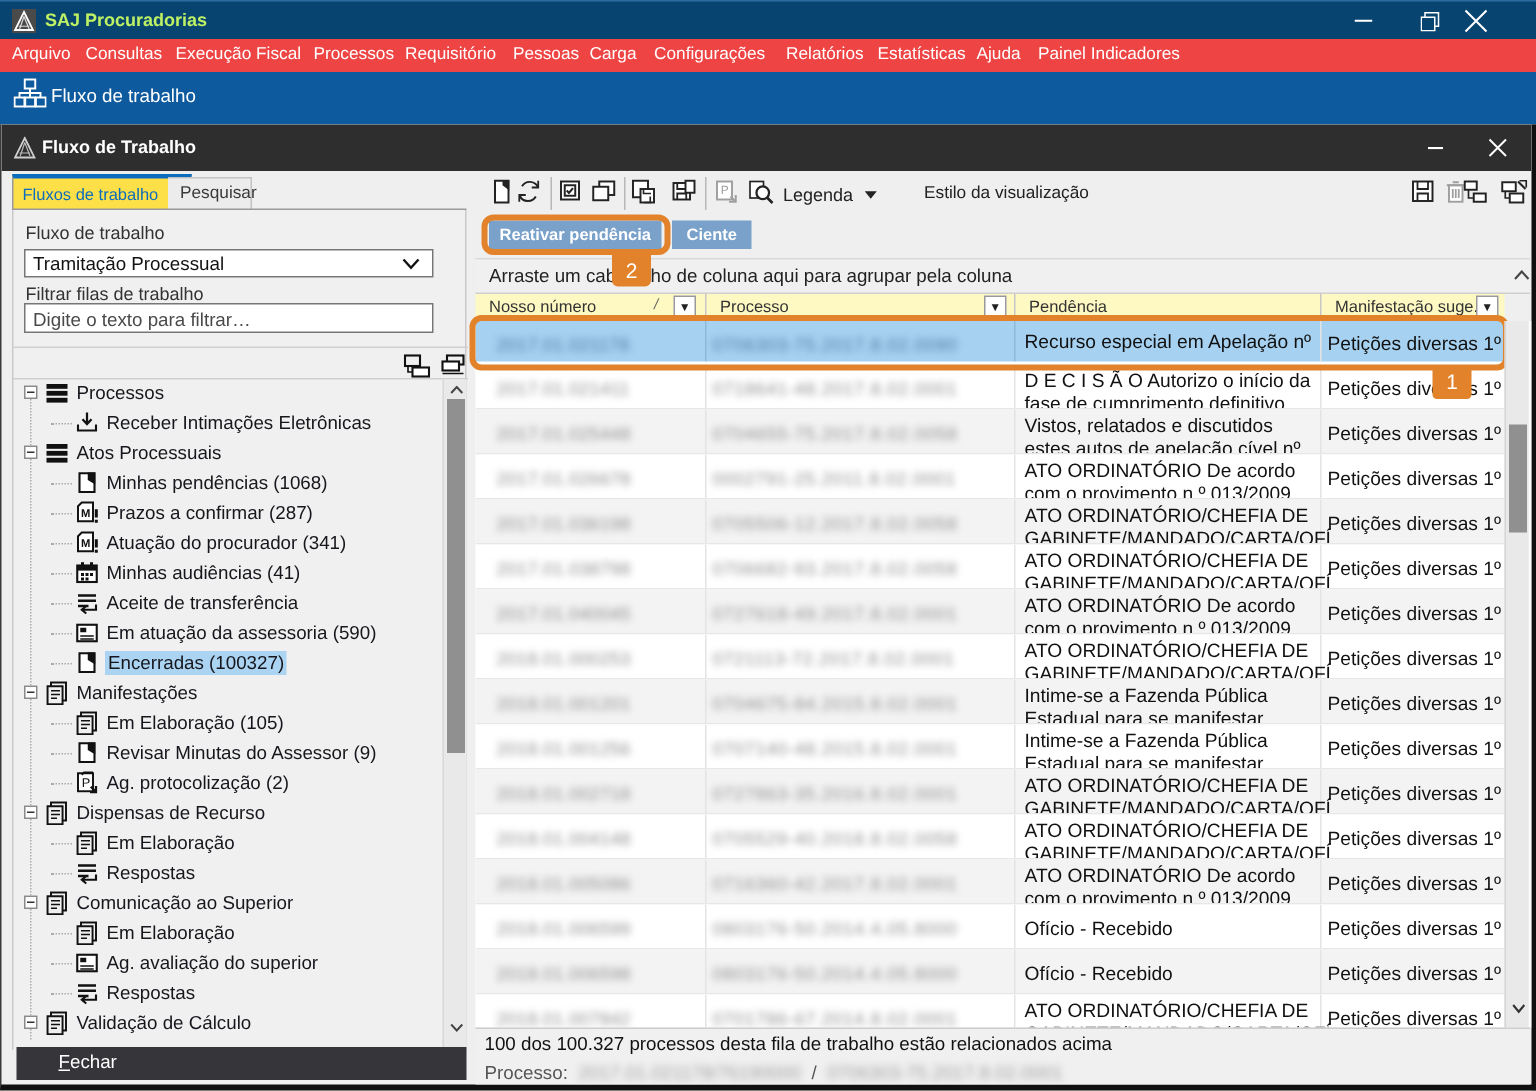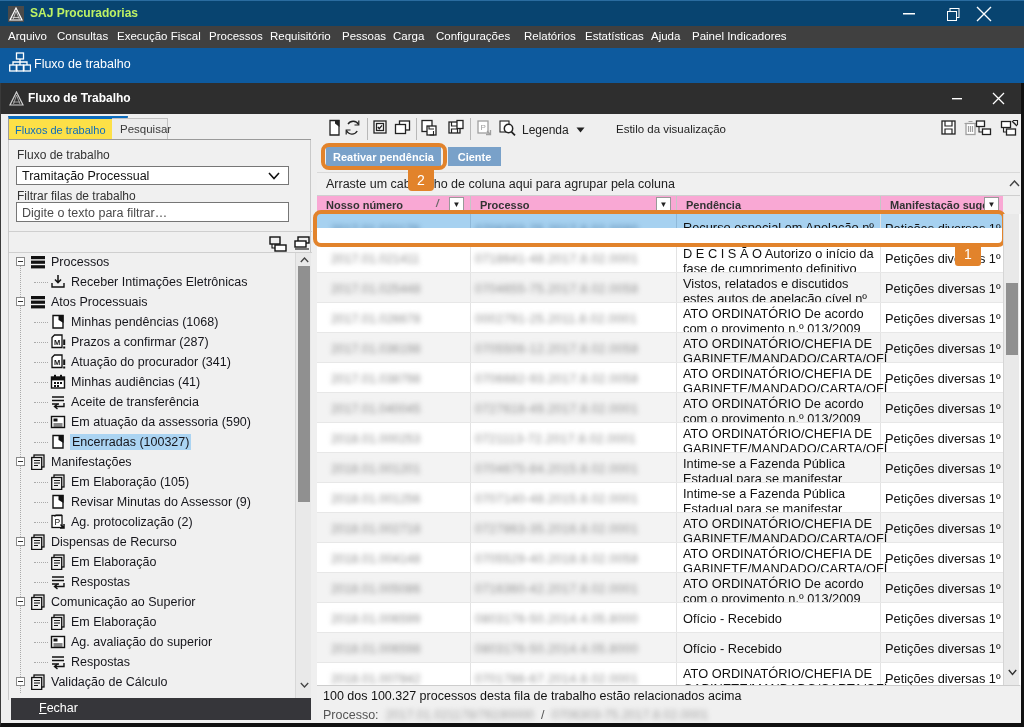--- a/index.html
+++ b/index.html
@@ -2,21 +2,21 @@
 <html><head>
 <meta charset="utf-8">
 <style>
 * { margin:0; padding:0; box-sizing:border-box; }
 html,body { width:1024px; height:727px; overflow:hidden; }
 body { font-family:"Liberation Sans", sans-serif; background:#2b2b2b; position:relative; }
 .abs { position:absolute; }
 
 #titlebar { left:0; top:0; width:1024px; height:26px; background:#084470; border-top:1px solid #2a6ca0; }
 #titlebar .ttl { left:30px; top:5px; color:#bef264; font-size:12px; font-weight:bold; }
-#menubar { left:0; top:26px; width:1024px; height:22px; background:#404040; }
+#menubar { left:0; top:26px; width:1024px; height:22px; background:#ef4444; }
 #menubar span { position:absolute; top:4px; color:#fff; font-size:11.5px; }
 #apptoolbar { left:0; top:48px; width:1024px; height:35px; background:#0d5a9e; }
 #apptoolbar .lbl { left:34px; top:9px; color:#fff; font-size:12.5px; }
 
 #win { left:0; top:83px; width:1024px; height:644px; overflow:hidden; background:#efefef; border-right:3px solid #101010; border-bottom:4px solid #101010; border-left:1px solid #3a3a3a; }
 #wtitle { left:0; top:0; width:1020px; height:31px; background:#2e2e2e; }
 #wtitle .ttl { left:27px; top:8px; color:#fff; font-size:12px; font-weight:bold; }
 
 .tab1 { left:7px; top:33px; width:120px; height:24px; background:#fde047; border:1px solid #9a9a9a; border-top:3px solid #0c6cbd; border-bottom:none; color:#0c6cbd; font-size:11px; padding:5px 0 0 6px; white-space:nowrap; }
 .tab2 { left:111px; top:35px; width:56px; height:22px; color:#3a3a3a; font-size:11.5px; padding:4px 0 0 8px; background:#ececec; border:1px solid #c2c2c2; border-bottom:none; border-left:none; }
@@ -31,21 +31,21 @@
 .exp:after { content:""; position:absolute; left:1px; top:3px; width:5px; height:1px; background:#333; }
 .tsel { background:#abd4f2; }
 
 #rtoolbar { left:316px; top:33px; width:703px; height:28px; }
 .vsep { position:absolute; top:2px; width:1px; height:22px; background:#b8b8b8; }
 .btn-ring { left:320px; top:60px; width:126px; height:27px; border:4px solid #e2832b; border-radius:8px; }
 .btn-blue { background:#79a1c9; color:#fff; font-weight:bold; font-size:11px; text-align:center; }
 .badge { background:#e2832b; color:#fff; text-align:center; font-size:14px; z-index:6; }
 #groupbar { left:316px; top:89px; width:703px; height:24px; background:#f0f0f0; border-top:1px solid #d9d9d9; border-bottom:1px solid #cfcfcf; color:#222; font-size:12.5px; padding:4px 0 0 9px; }
 
-#thead { left:316px; top:113px; width:686px; height:18px; background:#f9a8d4; border-bottom:1px solid #ababab; font-size:11px; color:#333;font-weight:bold; }
+#thead { left:316px; top:113px; width:686px; height:18px; background:#fef9c3; border-bottom:1px solid #ababab; font-size:11px; color:#333; }
 .hcell { position:absolute; top:0; height:17px; border-right:1px solid #c6c6c6; padding:3px 0 0 9px; white-space:nowrap; overflow:hidden; }
 .fbox { position:absolute; top:1px; width:15px; height:15px; background:#fff; border:1px solid #999; font-size:8px; color:#222; text-align:center; line-height:14px; }
 #tbody { left:316px; top:131px; width:686px; height:471px; background:#fff; overflow:hidden; }
 .drow { position:absolute; left:0; width:686px; height:30px; overflow:hidden; border-bottom:1px solid #e7e7e7; }
 .c1 { position:absolute; left:0; top:0; bottom:0; width:154px; border-right:1px solid #e3e3e3; }
 .c2 { position:absolute; left:154px; top:0; bottom:0; width:206px; border-right:1px solid #e3e3e3; }
 .c3 { position:absolute; left:360px; top:0; bottom:0; width:204px; border-right:1px solid #e3e3e3; font-size:12.8px; color:#111; line-height:15.2px; padding:3px 0 0 6px; }
 .c4 { position:absolute; left:564px; top:0; bottom:0; width:122px; font-size:12.8px; color:#111; padding-top:8px; padding-left:4px; }
 .blur1 { position:absolute; left:14px; top:9px; color:#909090; font-size:12px; letter-spacing:0.2px; filter:blur(2.6px); white-space:nowrap; }
 .blur2 { position:absolute; left:4px; top:9px; color:#909090; font-size:12px; letter-spacing:0.5px; filter:blur(2.6px); white-space:nowrap; }
@@ -439,21 +439,21 @@
         <path d="M1 6 L5.5 1 L10 6" stroke="#444" stroke-width="1.4" fill="none"></path>
       </svg>
   </div>
   <div class="abs" id="thead">
     <div class="hcell" style="left:0;width:154px">Nosso número<span class="abs" style="left:119px;top:2px;color:#666;font-size:10px;font-style:italic">/</span><span class="fbox" style="left:132px">▼</span></div>
     <div class="hcell" style="left:154px;width:206px">Processo<span class="fbox" style="left:185px">▼</span></div>
     <div class="hcell" style="left:360px;width:204px">Pendência</div>
     <div class="hcell" style="left:564px;width:121px;border-right:none">Manifestação suge...<span class="fbox" style="left:103px">▼</span></div>
   </div>
   <div class="abs" id="tbody">
-      <div class="drow" style="top:0;height:14px;background:#a6d1f0;border-bottom:none">
+      <div class="drow" style="top:0;height:27px;background:#a6d1f0;border-bottom:none">
   <div class="c1" style="border-color:#8fb9d9">
           <span class="blur1" style="color:#4f7ca3">2017.01.021178</span>
         </div>
   <div class="c2" style="border-color:#8fb9d9">
           <span class="blur2" style="color:#4f7ca3">0706303-75.2017.8.02.0090</span>
         </div>
   <div class="c3" style="padding-top:6px">Recurso especial em Apelação nº</div>
   <div class="c4" style="padding-top:7px">Petições diversas 1º</div>
 </div>
 <div class="drow" style="top:29px;background:#ffffff">

